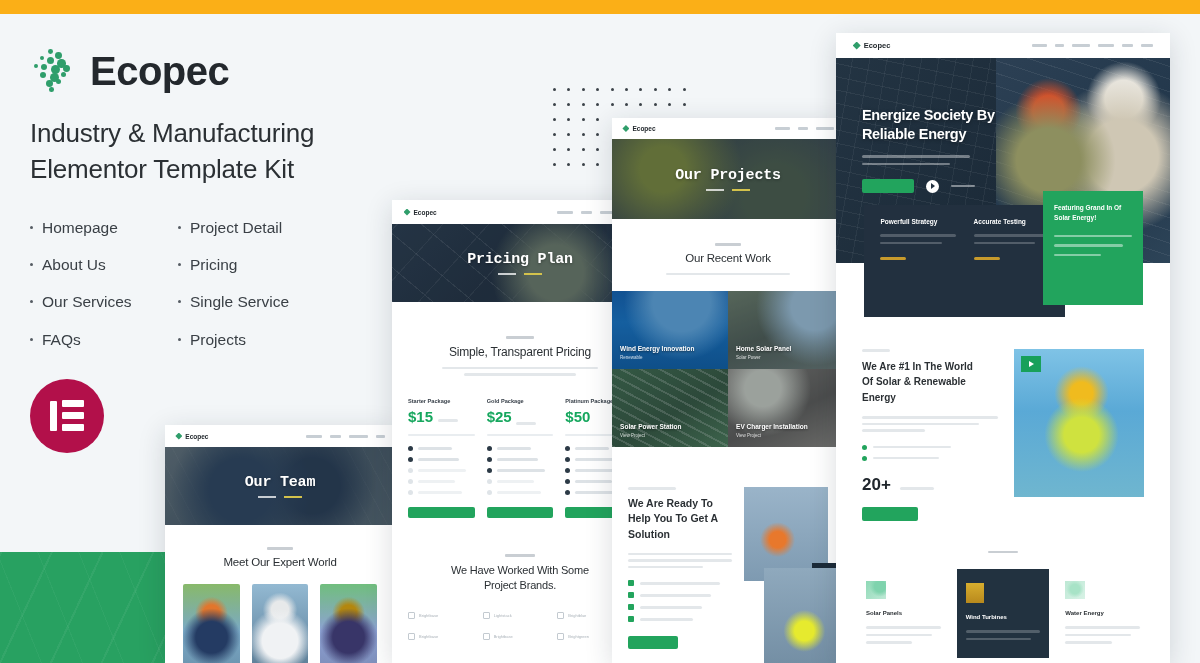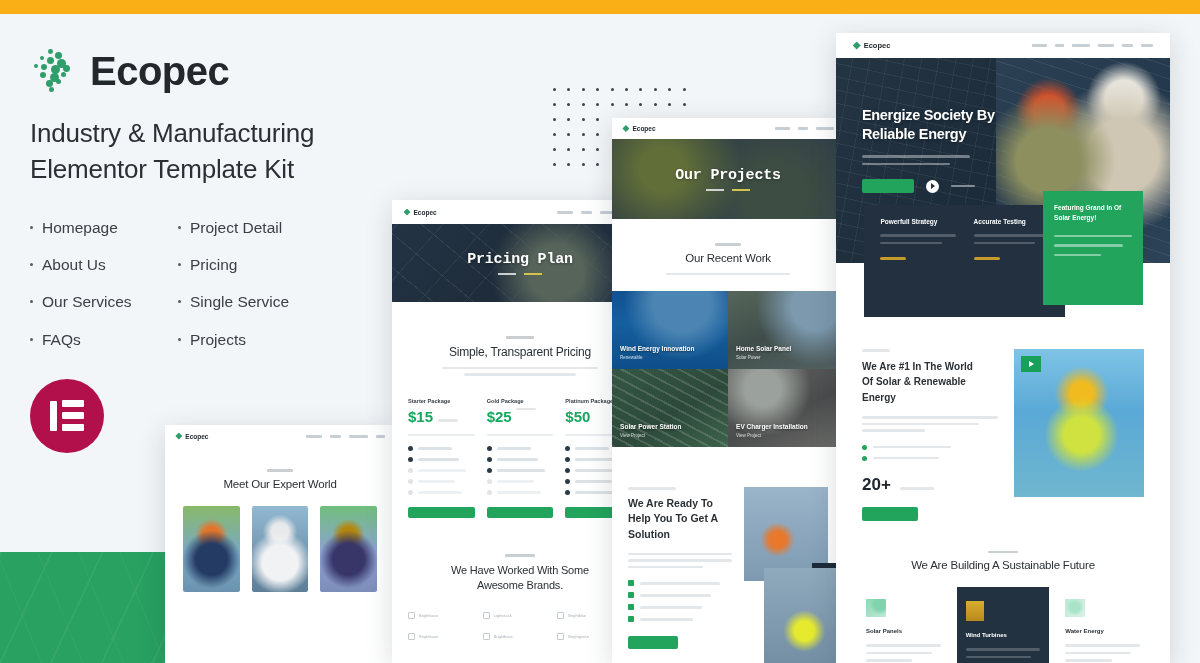--- a/index.html
+++ b/index.html
@@ -318,20 +318,29 @@
         <span class="gm"></span>
         <span class="nm">Ecopec</span>
       </div>
       <div class="navlinks">
         <span style="width:16px"></span>
           <span style="width:11px"></span>
           <span style="width:19px"></span>
           <span style="width:9px"></span>
       </div>
     </div>
+    <div class="hero" style="height:78px; flex-direction:column;">
+      <div class="ph ph-heroteam"></div>
+        <div class="ovl"></div>
+      <div class="hero-title">Our Team</div>
+      <div class="crumb">
+          <i></i>
+          <i class="y"></i>
+        </div>
+    </div>
     <div style="padding:22px 18px 0;">
       <div class="eyebrow" style="width:26px"></div>
       <div class="sect-title">Meet Our Expert World</div>
       <div style="display:flex; gap:12px; margin-top:16px; justify-content:center;">
         <div style="width:62px;height:86px;position:relative;overflow:hidden;border-radius:2px">
             <div class="ph ph-team1"></div>
           </div>
         <div style="width:62px;height:86px;position:relative;overflow:hidden;border-radius:2px">
             <div class="ph ph-team2"></div>
           </div>
@@ -398,21 +407,21 @@
               </div>
               <div style="display: flex; align-items: center; gap: 5px; margin-bottom: 6px;">
                 <span style="width:5px;height:5px;border-radius:50%;background:#dfe4e8;flex:0 0 auto"></span>
                 <span class="ln" style="flex:1;background:#eef1f3;max-width:44px"></span>
               </div>
             </div>
           <div class="btn-green" style="height:11px;margin-top:12px"></div>
         </div>
         <div style="flex:1">
           <div style="font-size:5.6px;font-weight:700;color:#39414a">Gold Package</div>
-          <div style="display:flex;align-items:flex-start;gap:4px;margin-top:4px">
+          <div style="display:flex;align-items:flex-end;gap:4px;margin-top:4px">
             <span style="font-size:15px;font-weight:700;color:#16a75e">$25</span>
             <span class="ln" style="width:20px;height:2.5px;display:block"></span>
           </div>
           <div class="ln" style="margin-top:9px;background:#e9edf0"></div>
           <div class="feat" style="margin-top: 10px;">
               <div style="display: flex; align-items: center; gap: 5px; margin-bottom: 6px;">
                 <span style="width:5px;height:5px;border-radius:50%;background:#2c3a46;flex:0 0 auto"></span>
                 <span class="ln" style="flex:1;background:#dde2e6;max-width:34px"></span>
               </div>
               <div style="display: flex; align-items: center; gap: 5px; margin-bottom: 6px;">
@@ -463,21 +472,21 @@
               </div>
             </div>
           <div class="btn-green" style="height:11px;margin-top:12px"></div>
         </div>
       </div>
 
       <div style="margin-top:36px">
         <div class="eyebrow" style="width:30px"></div>
         <div class="sect-title" style="font-size:11px;line-height:1.45">
           <span>We Have Worked With Some</span><br>
-          <span>Awesome Brands.</span>
+          <span>Project Brands.</span>
         </div>
         <div id="brandgrid" style="display:grid;grid-template-columns:repeat(3,1fr);row-gap:14px;margin-top:18px">
             <div style="display: flex; align-items: center; gap: 4px;">
               <span style="width:7px;height:7px;border:1px solid #c3cad0;border-radius:1px;flex:0 0 auto"></span>
               <span style="font-size:4px;color:#aab2b9;white-space:nowrap">Brightbase</span>
             </div>
             <div style="display: flex; align-items: center; gap: 4px;">
               <span style="width:7px;height:7px;border:1px solid #c3cad0;border-radius:1px;flex:0 0 auto"></span>
               <span style="font-size:4px;color:#aab2b9;white-space:nowrap">Lightstack</span>
             </div>
@@ -709,21 +718,20 @@
       <div style="flex:1;position:relative;height:148px;overflow:hidden">
         <div class="ph ph-worker"></div>
         <div style="position:absolute;left:7px;top:7px;width:20px;height:16px;background:#18a05a;display:flex;align-items:center;justify-content:center">
           <div style="width:0;height:0;border-left:5px solid #fff;border-top:3.5px solid transparent;border-bottom:3.5px solid transparent"></div>
         </div>
       </div>
     </div>
 
     <div style="padding:30px 24px 0">
       <div class="eyebrow" style="width:30px"></div>
-      <div class="sect-title" style="font-size:11.5px">We Are Building A Sustainable Future</div>
 
       <div style="display:flex;gap:10px;margin-top:16px;align-items:flex-start">
         <div style="flex:1;padding:12px 6px 0">
           <div style="width:20px;height:18px;background:
               radial-gradient(circle at 70% 30%, #7fd3ad 0 30%, rgba(127,211,173,0) 55%),
               linear-gradient(135deg,#8ed9b6,#bfe9d6)"></div>
           <div style="font-size:6px;font-weight:700;color:#2b3034;margin-top:11px">Solar Panels</div>
           <div class="ln" style="margin-top:10px"></div>
           <div class="ln" style="margin-top:5px;width:88%"></div>
           <div class="ln" style="margin-top:5px;width:62%"></div>

